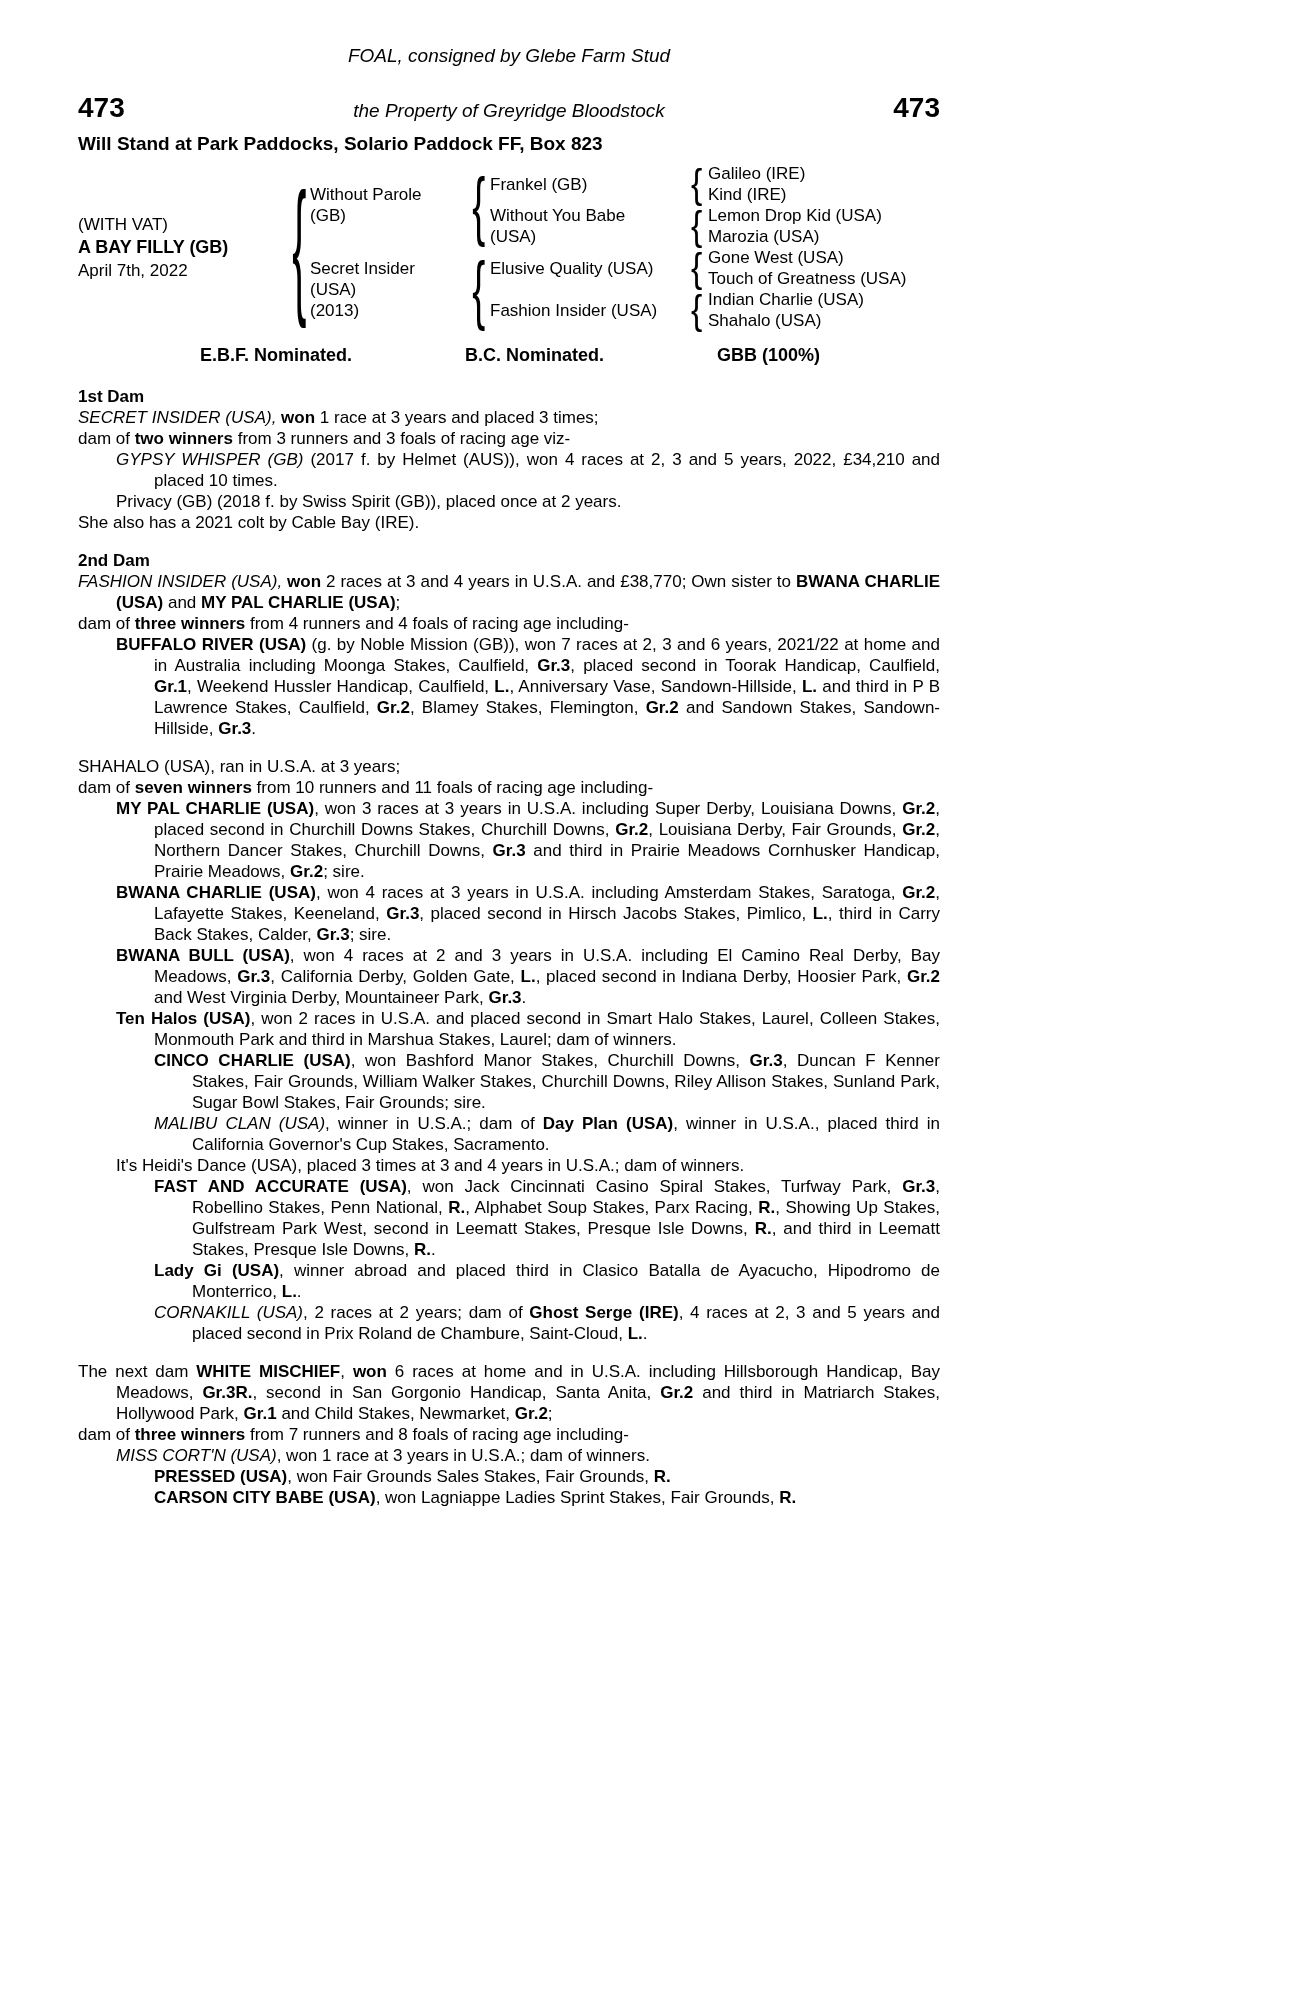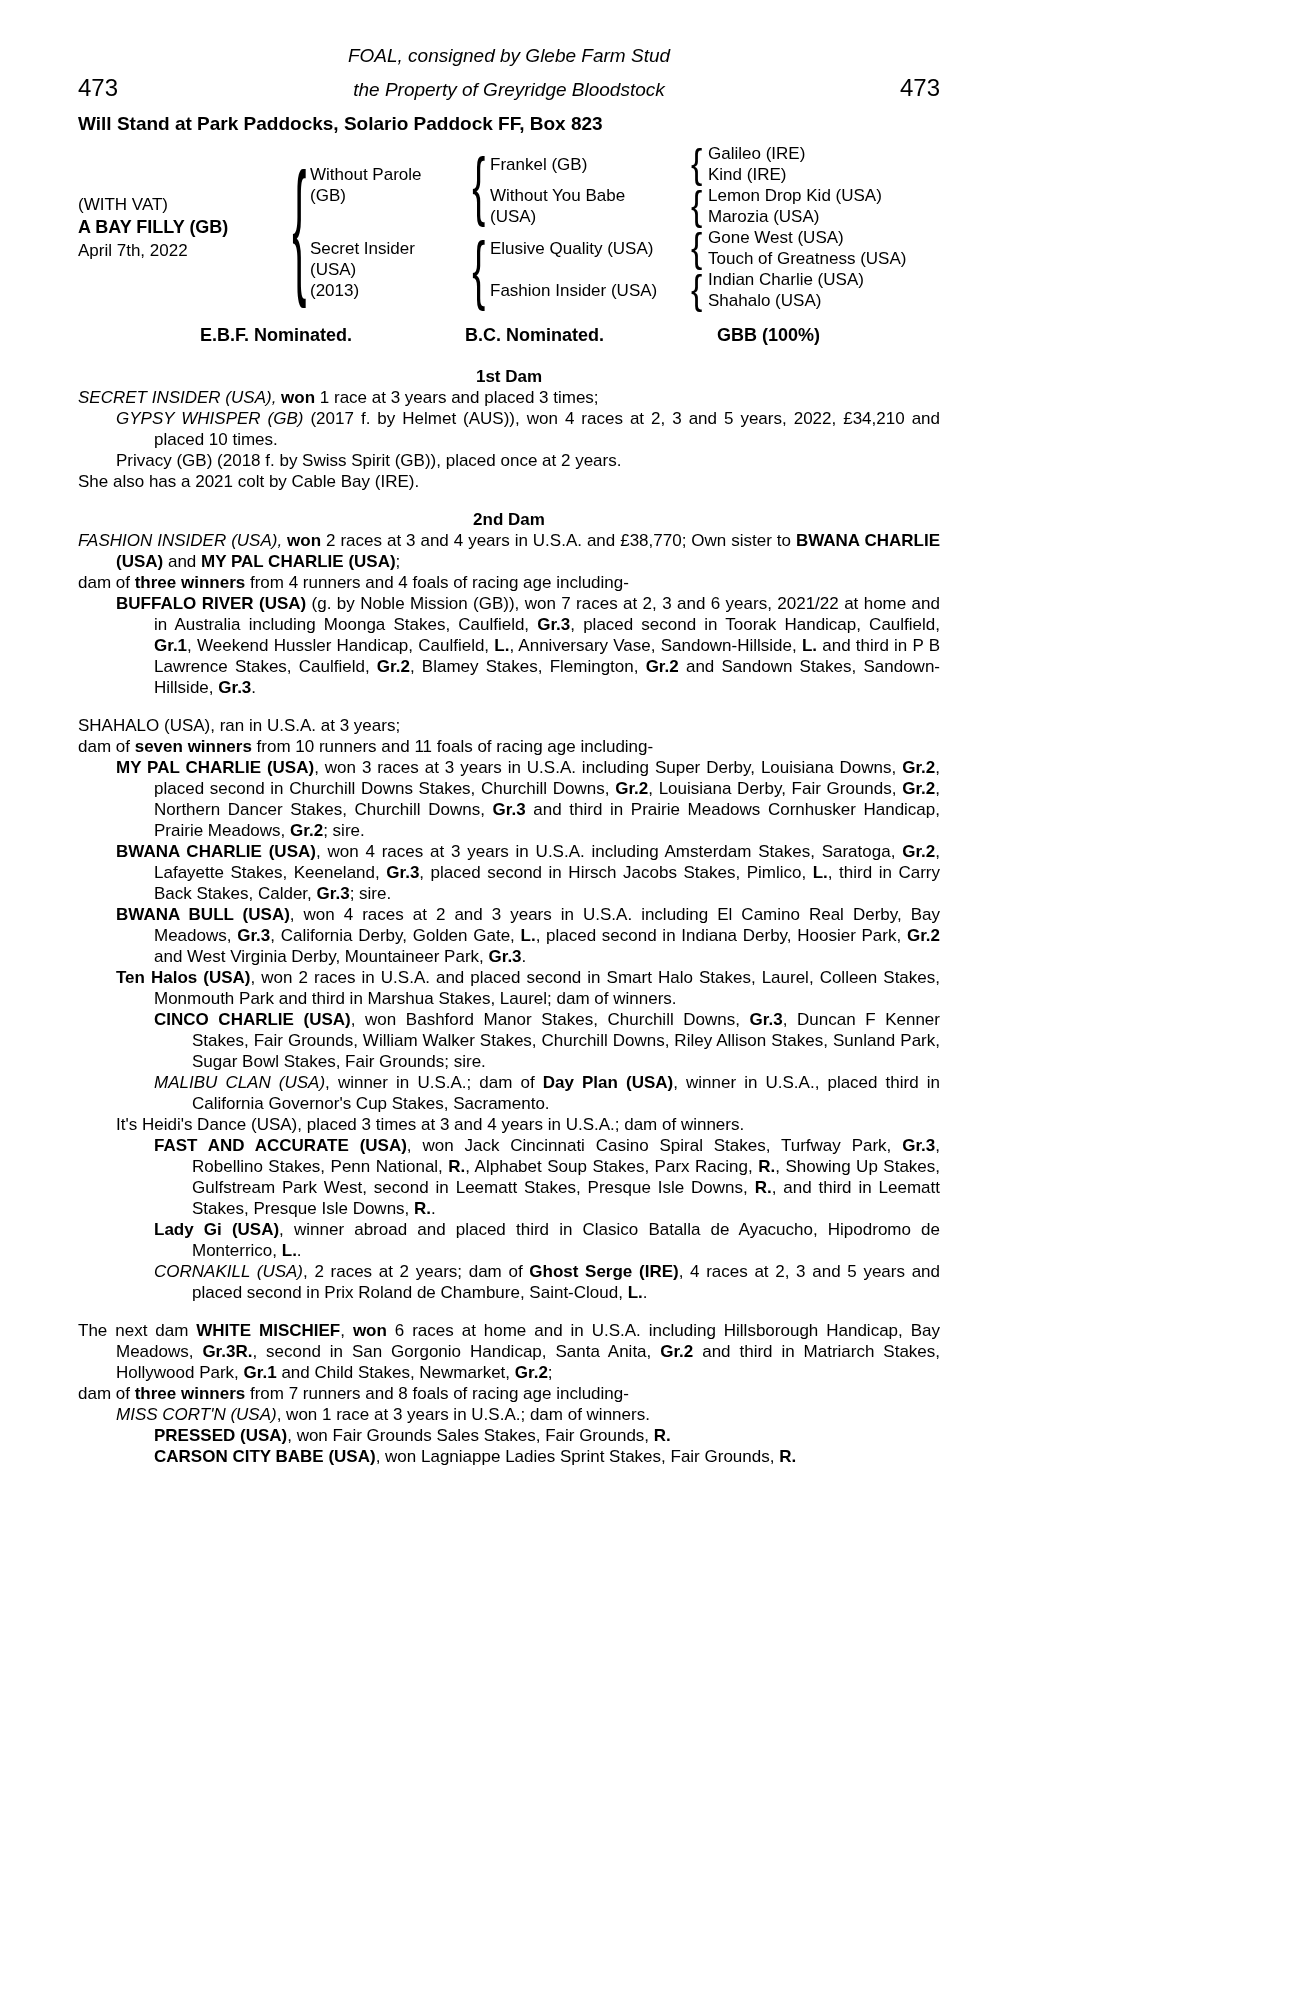--- a/index.html
+++ b/index.html
@@ -13,21 +13,21 @@
     width: 1314px; height: 2000px;
     background: #fff;
     padding: 44px 0 0 78px;
     overflow: hidden;
   }
   .content { width: 862px; }
 
   
   .consigned { text-align: center; font-style: italic; font-size: 19px; line-height: 24px; }
   .lot-row { display: flex; align-items: baseline; margin-top: 4px; }
-  .lot-num { font-size: 24px; font-weight: normal; line-height: 32px; }
+  .lot-num { font-size: 28px; font-weight: bold; line-height: 32px; margin-top: 20px; }
   .property { flex: 1; text-align: center; font-style: italic; font-size: 19px; }
   .stand-line { font-weight: bold; font-size: 19px; margin-top: 9px; }
 
   
   .pedigree { display: flex; align-items: center; margin-top: 8px; font-size: 17px; }
   .animal-block { width: 210px; line-height: 23px; }
   .animal-name { font-weight: bold; font-size: 18px; }
   .ped-tree { flex: 1; }
   .ped-half { display: flex; align-items: center; height: 84px; }
   .parent-name { width: 158px; white-space: pre-line; line-height: 21px; }
@@ -41,21 +41,21 @@
   .brace-lg > span { font-size: 50px; transform: scale(0.85, 2.95); }
   .brace-md > span { font-size: 46px; transform: scale(0.85, 1.65); }
   .brace-sm > span { font-size: 40px; transform: scale(0.85, 1.0); }
 
   
   .noms { display: flex; justify-content: space-between; width: 620px; margin: 14px 8px 0 122px; font-weight: bold; font-size: 18px; }
 
   
   .dams { margin-top: 20px; font-size: 17px; line-height: 21px; }
   .section { margin-top: 17px; }
-  .section-heading { font-weight: bold; text-align: center; }
+  .section-heading { font-weight: bold; }
   .section-heading:empty { display: none; }
   .para { text-align: justify; }
   .h0 { padding-left: 38px; text-indent: -38px; }
   .h1 { padding-left: 76px; text-indent: -38px; }
   .h2 { padding-left: 114px; text-indent: -38px; }
   .b { font-weight: bold; }
   .i { font-style: italic; }
 </style>
 </head>
 <body>
@@ -155,20 +155,21 @@
       <span>E.B.F. Nominated.</span>
       <span>B.C. Nominated.</span>
       <span>GBB (100%)</span>
     </div>
 
     <div class="dams">
       <div class="section">
         <div class="section-heading">1st Dam</div>
         <div class="paras">
             <p class="para h0"><span class="i">SECRET INSIDER (USA), </span><span class="b">won</span><span> 1 race at 3 years and placed 3 times;</span></p>
+            <p class="para h0"><span>dam of </span><span class="b">two winners</span><span> from 3 runners and 3 foals of racing age viz-</span></p>
             <p class="para h1"><span class="i">GYPSY WHISPER (GB)</span><span> (2017 f. by Helmet (AUS)), won 4 races at 2, 3 and 5 years, 2022, £34,210 and placed 10 times.</span></p>
             <p class="para h1"><span>Privacy (GB) (2018 f. by Swiss Spirit (GB)), placed once at 2 years.</span></p>
             <p class="para h0"><span>She also has a 2021 colt by Cable Bay (IRE).</span></p>
           </div>
       </div>
       <div class="section">
         <div class="section-heading">2nd Dam</div>
         <div class="paras">
             <p class="para h0"><span class="i">FASHION INSIDER (USA), </span><span class="b">won</span><span> 2 races at 3 and 4 years in U.S.A. and £38,770; Own sister to </span><span class="b">BWANA CHARLIE (USA)</span><span> and </span><span class="b">MY PAL CHARLIE (USA)</span><span>;</span></p>
             <p class="para h0"><span>dam of </span><span class="b">three winners</span><span> from 4 runners and 4 foals of racing age including-</span></p>

